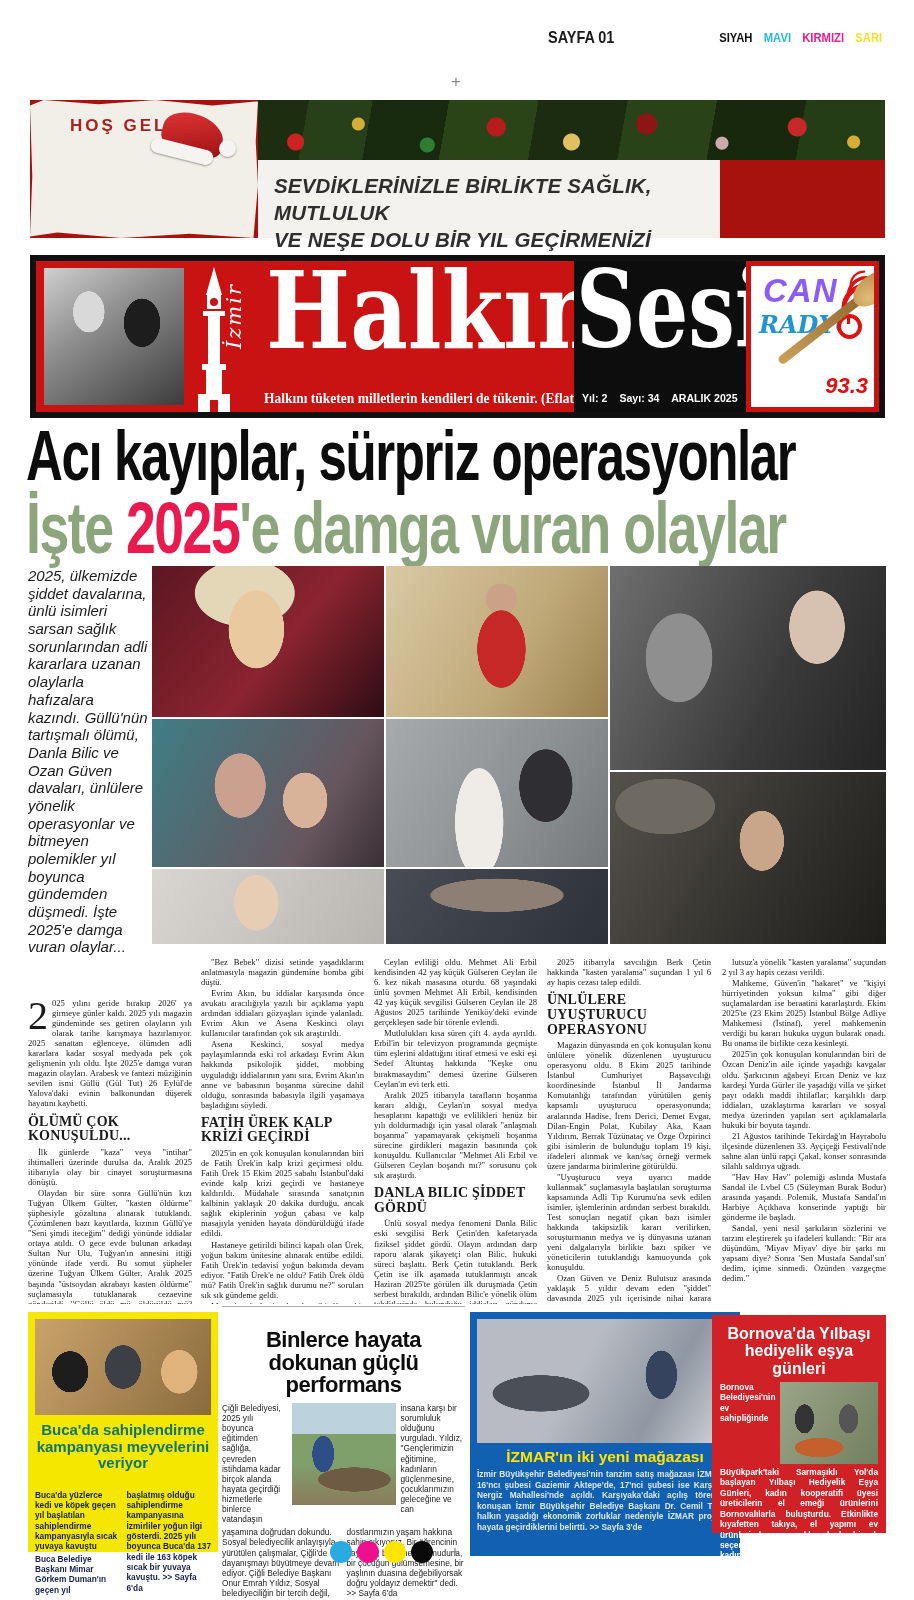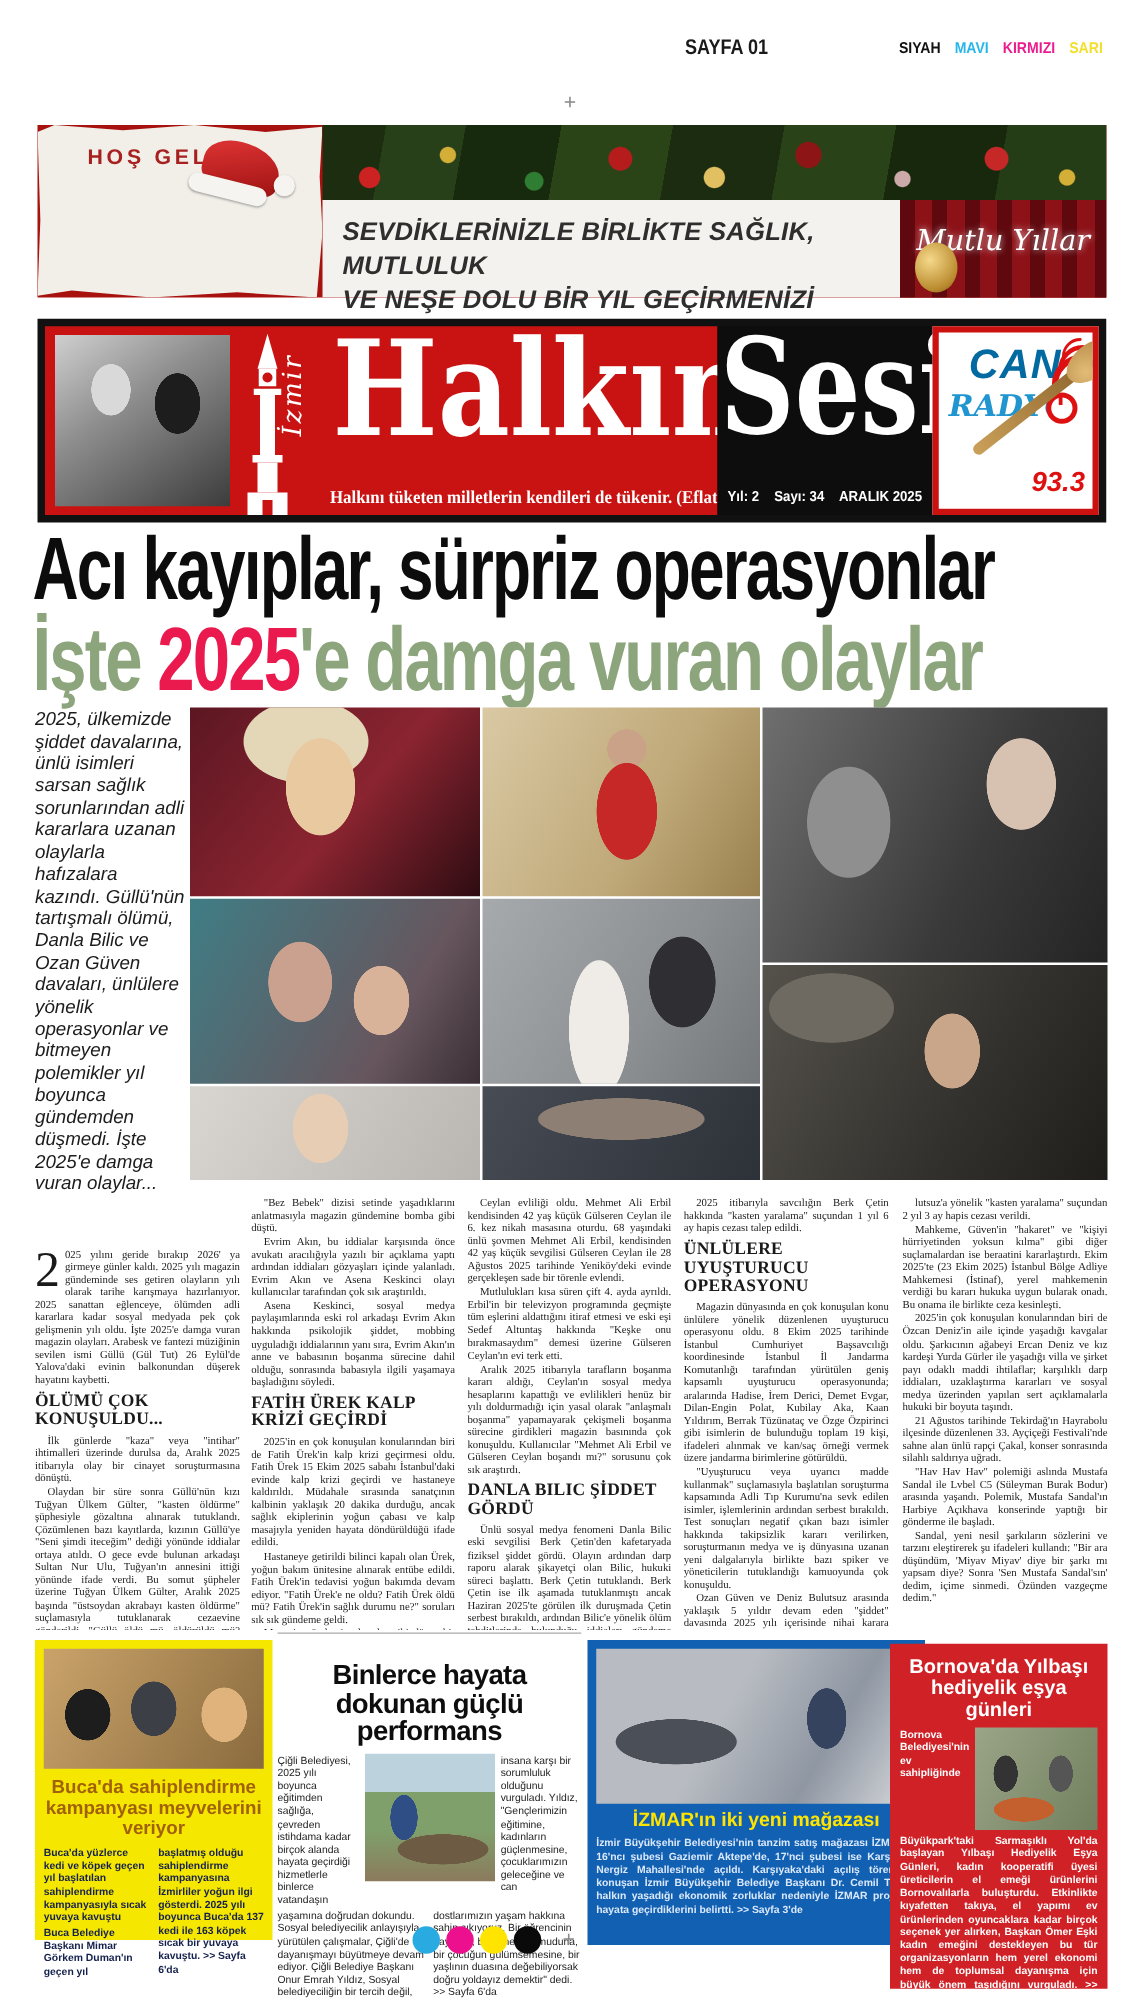--- a/index.html
+++ b/index.html
@@ -65,21 +65,21 @@
   .motto{position:absolute;left:228px;bottom:5px;color:#fff;font-family:"Liberation Serif",serif;
        font-weight:700;font-size:14.5px;white-space:nowrap;transform:scaleX(.93);transform-origin:left;}
   .mh-black{position:relative;width:172px;background:#0d0d0d;}
   .title-sesi{position:absolute;left:2px;top:-10px;color:#fff;font-family:"DejaVu Serif",serif;
        font-weight:700;font-size:106px;line-height:1.1;transform:scaleX(.78);transform-origin:left top;}
   .issue-line{position:absolute;left:8px;bottom:8px;width:164px;color:#fff;font-weight:700;
        font-size:11.5px;white-space:nowrap;transform:scaleX(.92);transform-origin:left;}
   .issue-line span{margin-right:10px;}
   .radio-box{position:relative;width:133px;background:#fff;border:5px solid #cc1111;
        box-sizing:border-box;overflow:hidden;}
-  .radio-can{position:absolute;left:24px;top:6px;color:#0369a1;font-weight:800;font-style:italic;
+  .radio-can{position:absolute;left:12px;top:6px;color:#8b5cf6;font-weight:800;font-style:italic;
        font-size:33px;letter-spacing:1px;}
   .radio-radyo{position:absolute;left:8px;top:44px;color:#2095d0;font-weight:700;font-style:italic;
        font-family:"DejaVu Serif",serif;font-size:24px;}
   .power{position:absolute;left:86px;top:48px;width:17px;height:17px;border:4px solid #d11;
        border-radius:50%;background:#fff;}
   .power::after{content:"";position:absolute;left:6px;top:-3px;width:3px;height:9px;background:#d11;}
   .radio-freq{position:absolute;right:6px;bottom:8px;color:#d11;font-weight:800;font-style:italic;
        font-size:22px;}
   .wifi{position:absolute;right:2px;top:2px;}
   .paddle{position:absolute;left:24px;top:96px;width:9px;height:120px;background:linear-gradient(#caa05a,#8a622a);
@@ -128,21 +128,21 @@
         font-family:Liberation Serif, serif;letter-spacing:.2px;text-align:left;}
   .dropcap{float:left;font-size:40px;line-height:.82;padding:2px 4px 0 0;font-weight:400;}
   
   .buca{position:absolute;left:28px;top:1312px;width:190px;height:240px;background:#f6e700;
         box-sizing:border-box;padding:7px 7px;}
   .buca-photo{width:100%;height:96px;
         background:radial-gradient(ellipse 30px 34px at 20% 55%,#1d1d1d 0 60%,rgba(0,0,0,0) 61%),
         radial-gradient(ellipse 30px 36px at 50% 50%,#3c3f46 0 60%,rgba(0,0,0,0) 61%),
         radial-gradient(ellipse 30px 36px at 82% 55%,#e0b37c 0 60%,rgba(0,0,0,0) 61%),
         linear-gradient(120deg,#caa36a,#8a6b3e);}
-  .buca-head{font-size:15px;line-height:1.1;font-weight:800;color:#a16207;text-align:center;margin:7px 0 5px;}
+  .buca-head{font-size:15px;line-height:1.1;font-weight:800;color:#0f766e;text-align:center;margin:7px 0 18px;}
   .buca-cols{display:flex;gap:7px;}
   .buca-cols div{flex:1;font-size:8.3px;line-height:1.25;font-weight:700;color:#15214d;}
   .buca-cols p{margin:0 0 2px 0;}
   
   .cigli{position:absolute;left:222px;top:1306px;width:243px;border-top:1px solid #aaa;padding-top:20px;}
   .cigli-head{font-size:22px;line-height:1.03;font-weight:800;color:#0d0d0d;text-align:center;
         letter-spacing:-.5px;margin:2px 0 6px;}
   .cigli-upper{display:flex;gap:5px;}
   .cigli-upper .txt{flex:1;font-size:8.3px;line-height:1.22;color:#222;}
   .cigli-photo{width:104px;height:102px;flex:0 0 104px;
@@ -157,21 +157,21 @@
   
   .izmar{position:absolute;left:470px;top:1312px;width:270px;height:244px;background:#1160b2;
         box-sizing:border-box;padding:7px;}
   .izmar-photo{width:100%;height:124px;
         background:radial-gradient(ellipse 26px 40px at 72% 45%,#35435f 0 60%,rgba(0,0,0,0) 61%),
         radial-gradient(ellipse 80px 30px at 25% 60%,#4a4f58 0 60%,rgba(0,0,0,0) 61%),
         linear-gradient(120deg,#b8bcc2 0 40%,#8f97a3 70%,#d8dadd);}
   .izmar-head{color:#ffe400;font-size:15.5px;line-height:1.12;font-weight:800;text-align:center;margin:5px 0 4px;}
   .izmar-body{color:#dce9fb;font-size:8.3px;line-height:1.26;font-weight:700;text-align:justify;}
   
-  .bornova{position:absolute;left:712px;top:1315px;width:174px;height:276px;background:#cf2126;
+  .bornova{position:absolute;left:712px;top:1315px;width:174px;height:218px;background:#cf2126;
         box-sizing:border-box;padding:8px 8px;}
   .bornova-head{color:#fff;font-size:16px;line-height:1.08;font-weight:800;text-align:center;margin:2px 0 5px;}
   .bornova-photo{float:right;width:98px;height:82px;margin:0 0 3px 4px;
         background:radial-gradient(ellipse 16px 24px at 25% 45%,#333 0 60%,rgba(0,0,0,0) 61%),
         radial-gradient(ellipse 16px 24px at 70% 45%,#555 0 60%,rgba(0,0,0,0) 61%),
         radial-gradient(ellipse 40px 16px at 40% 80%,#c45f2e 0 60%,rgba(0,0,0,0) 61%),
         linear-gradient(120deg,#9aa587,#72805f);}
   .bornova-body{color:#fff;font-size:8.3px;line-height:1.26;font-weight:700;text-align:justify;}
 </style>
 </head>
@@ -195,24 +195,20 @@
         <div class="hat-body"></div>
           <div class="hat-trim"></div>
           <div class="hat-pom"></div>
       </div>
     </div>
     <div class="banner-right">
       <div class="garland"></div>
       <div class="banner-msg">
         <span>SEVDİKLERİNİZLE BİRLİKTE SAĞLIK, MUTLULUK</span><br>
         <span>VE NEŞE DOLU BİR YIL GEÇİRMENİZİ DİLERİZ...</span>
-      </div>
-      <div class="curtain">
-        <div class="wish">Mutlu Yıllar</div>
-        <div class="gold-orn"></div>
       </div>
     </div>
   </div>
 
   <div class="masthead">
     <div class="mh-red">
       <div class="ataturk"></div>
       <svg class="tower" width="52" height="150" viewBox="0 0 52 150">
         <polygon points="26,2 34,30 18,30" fill="#fff"></polygon>
         <rect x="19" y="30" width="14" height="14" fill="#fff"></rect>

